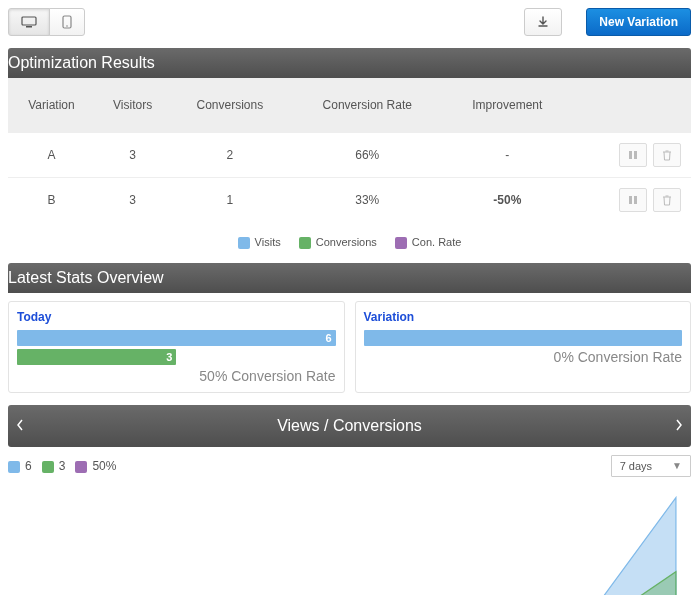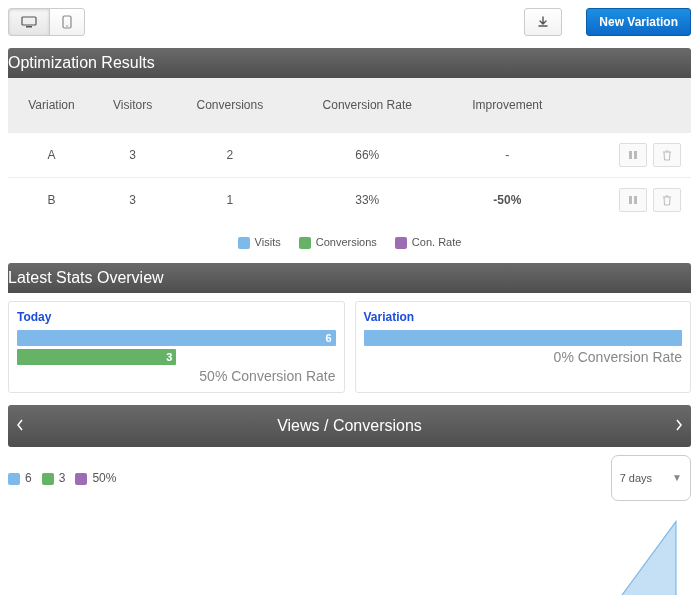--- a/index.html
+++ b/index.html
@@ -36,21 +36,21 @@
   .stats-box { flex: 1; border: 1px solid #e3e3e3; border-radius: 3px; padding: 8px; text-align: right; }
   .stats-box .title { font-weight: bold; font-size: 12px; color: #1d4ed8; text-align: left; margin-bottom: 6px; }
   .bar { height: 16px; position: relative; margin-bottom: 3px; border-radius: 1px; }
   .bar-label { position: absolute; right: 4px; top: 0; line-height: 16px; color: #fff; font-size: 11px; font-weight: bold; }
   .bar-blue { background: #7fb9e9; }
   .bar-green { background: #66b266; }
   .conv-rate { font-size: 14px; color: #888; }
 
   .toolbar2 { display: flex; justify-content: space-between; align-items: center; margin: 8px 0 10px; }
   .mini-legend { display: flex; gap: 10px; font-size: 12px; color: #555; align-items: center; }
-  .select { border: 1px solid #ccc; border-radius: 7px; padding: 16px 8px; font-size: 11px; background: #fff; display: flex; gap: 20px; color: #555; cursor: pointer; }
+  .select { border: 1px solid #ccc; border-radius: 1px; padding: 4px 8px; font-size: 11px; background: #fff; display: flex; gap: 20px; color: #555; cursor: pointer; }
   .select .caret { font-size: 10px; color: #888; }
 
   .chart-area { position: relative; height: 180px; margin-top: 10px; }
   .chart-area svg { width: 100%; height: 100%; }
 </style>
 </head>
 <body>
 
 <div class="wrap">
 

